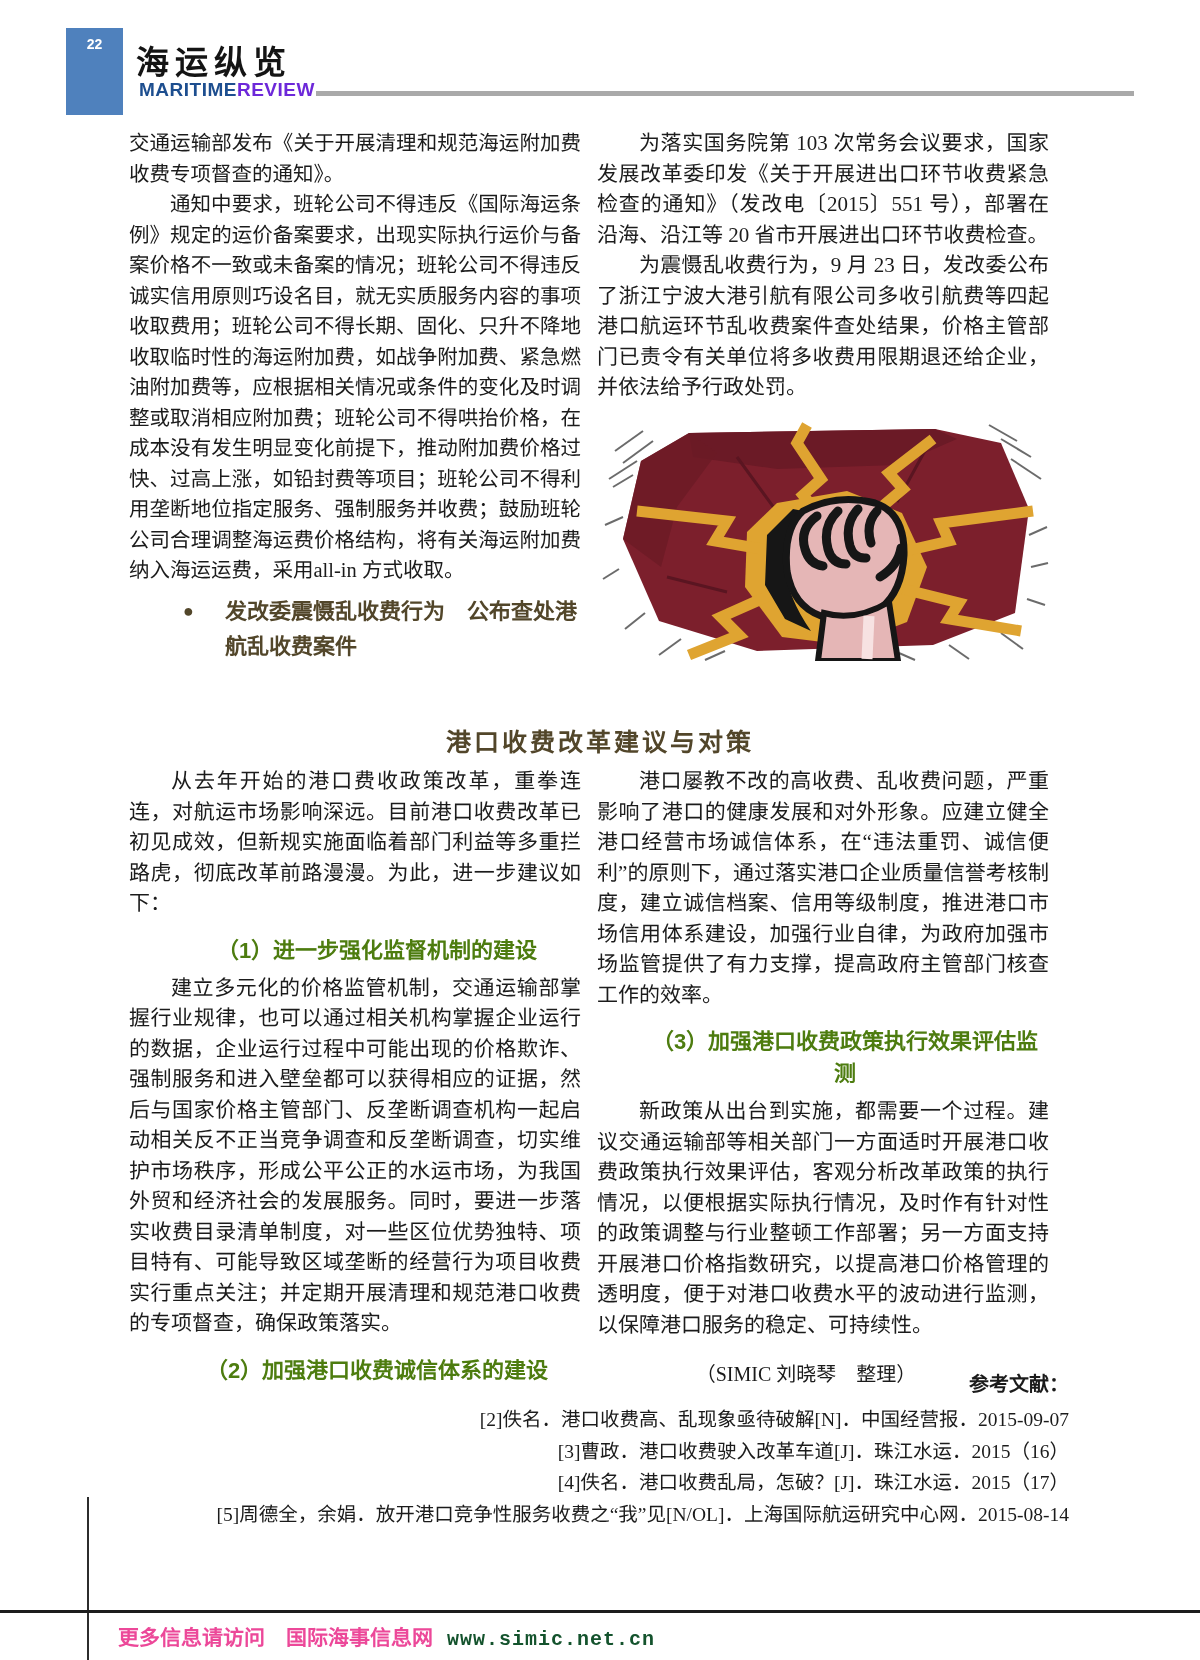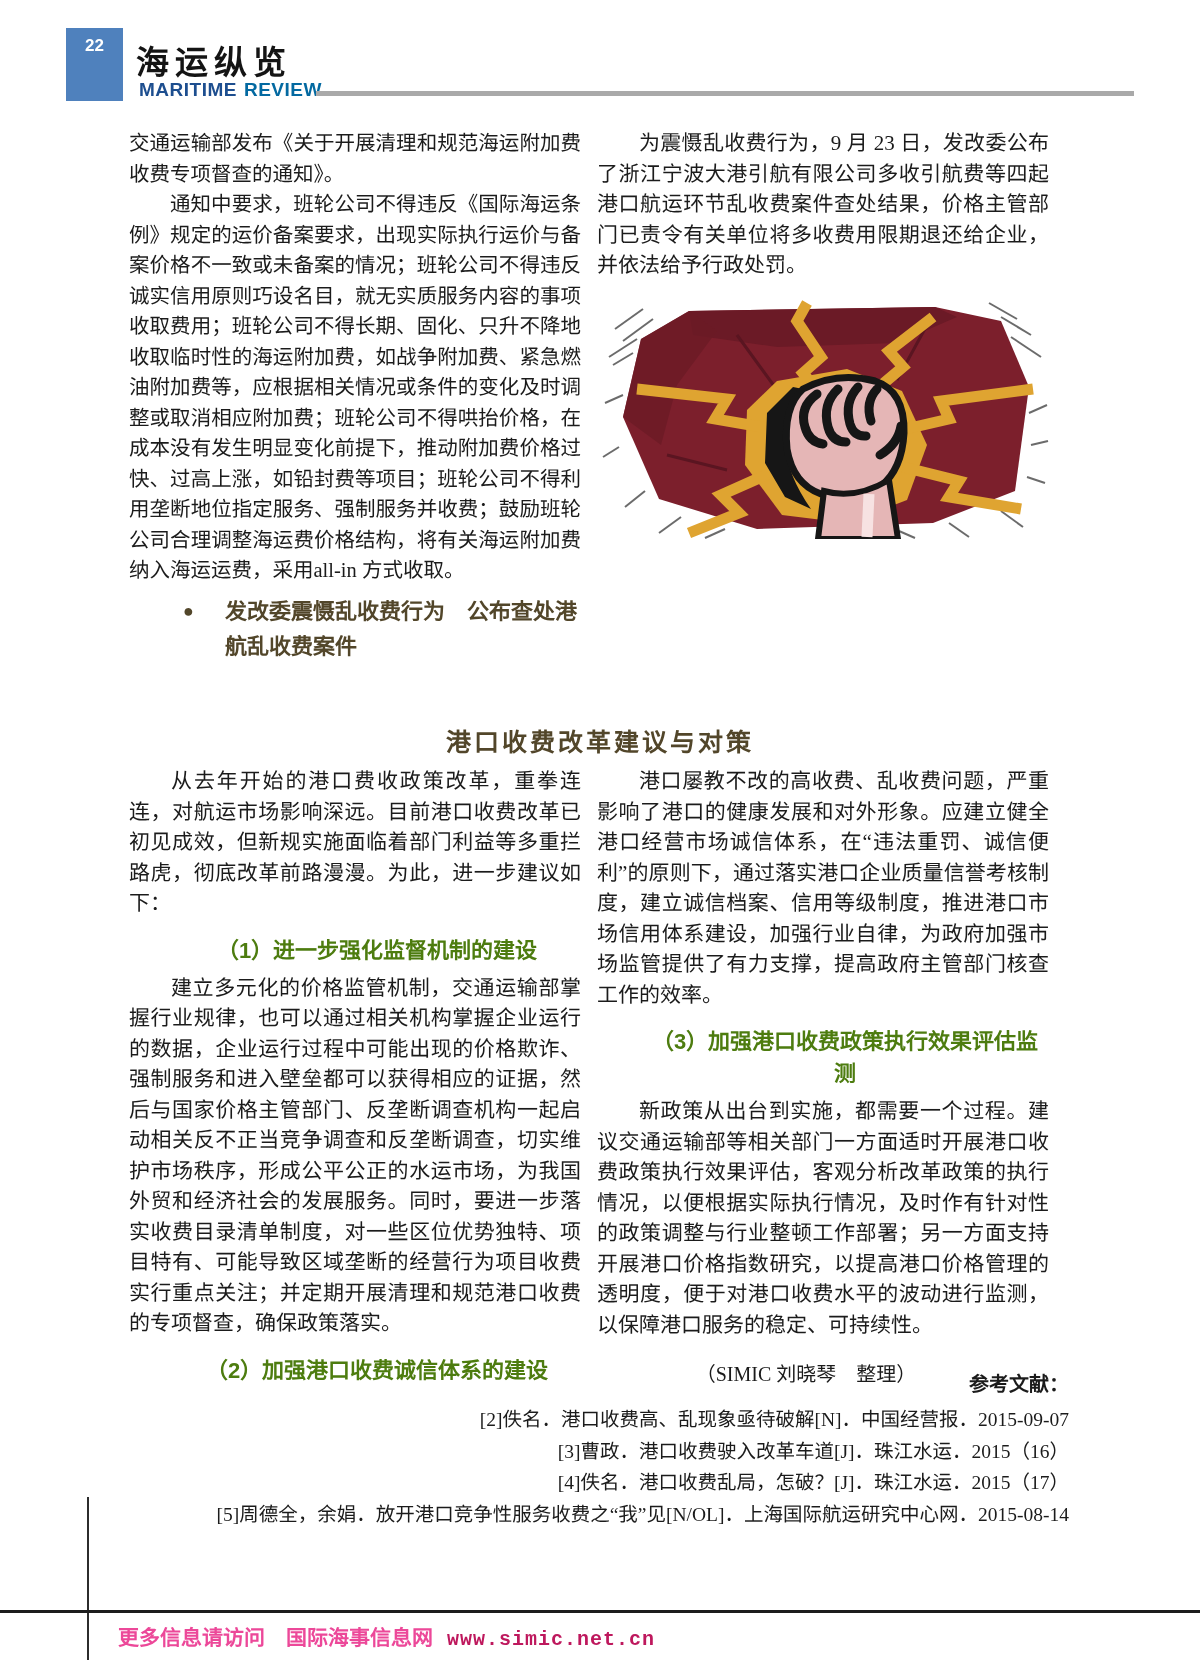--- a/index.html
+++ b/index.html
@@ -2,34 +2,34 @@
 <html lang="zh-CN"><head>
 <meta charset="utf-8">
 <style>
   html,body{margin:0;padding:0;background:#e9e9e9;}
   .page{
     position:relative;width:1200px;height:1660px;margin:0 auto;background:#ffffff;
     overflow:hidden;font-family:"Liberation Serif",serif;color:#1b1b1b;
   }
   
   .pagenum{
-    position:absolute;left:66px;top:28px;width:57px;height:73px;background:#4f81bd;
-    color:#ffffff;font-family:"Liberation Sans",sans-serif;font-weight:bold;font-size:17px;
+    position:absolute;left:66px;top:28px;width:57px;height:87px;background:#4f81bd;
+    color:#ffffff;font-family:"Liberation Sans",sans-serif;font-weight:bold;font-size:14px;
     text-align:center;padding-top:8px;box-sizing:border-box;
   }
   .brand-cn{
     position:absolute;left:136px;top:36px;font-family:"Liberation Sans",sans-serif;
     font-weight:bold;font-size:33px;letter-spacing:6px;color:#141414;
   }
   .brand-en{
     position:absolute;left:139px;top:79px;font-family:"Liberation Sans",sans-serif;
     font-weight:bold;font-size:19px;letter-spacing:.5px;
   }
   .en-blue{color:#1d4e8f}
-  .en-dark{color:#0369a1;margin-left:7px}
+  .en-dark{color:#6d28d9;}
   .rule{position:absolute;left:316px;top:91px;width:818px;height:5px;background:#a9a9a9}
   
   .col{position:absolute;width:452px;margin-left:9px;}
   .sec1-left{left:120px;top:128px}
   .sec1-right{left:588px;top:128px}
   .sec2-left{left:120px;top:766px}
   .sec2-right{left:588px;top:766px}
   p.body{margin:0;font-size:21px;line-height:30.5px;text-align:justify;}
   .sec1-left p.body{font-size:20.5px}
   p.indent{text-indent:2em}
@@ -55,21 +55,21 @@
   .byline{margin-top:18px;padding-right:34px;text-align:center;font-size:20px;color:#1b1b1b}
   
   .refs{position:absolute;left:124px;top:1368px;width:945px;text-align:right}
   .refs-title{font-family:"Liberation Sans",sans-serif;font-weight:bold;font-size:20px;margin-bottom:7px}
   .ref{font-size:19.5px;line-height:31.5px}
   
   .v-rule{position:absolute;left:87px;top:1497px;width:2px;height:163px;background:#2c2c2c}
   .h-rule{position:absolute;left:0;top:1610px;width:1200px;height:3px;background:#1d1d1d}
   .footer{position:absolute;left:118px;top:1621px;white-space:nowrap}
   .f-text{font-family:Liberation Serif, serif;font-weight:bold;font-size:21px;color:#ec4899}
-  .f-url{font-family:"Liberation Mono",monospace;font-weight:bold;font-size:20px;color:#be185d;margin-left:10px;letter-spacing:1px}
+  .f-url{font-family:"Liberation Mono",monospace;font-weight:bold;font-size:20px;color:#14532d;margin-left:10px;letter-spacing:1px}
 </style>
 </head>
 <body>
 
 <div class="page">
 
   <div class="pagenum">22</div>
   <div class="brand-cn">海运纵览</div>
   <div class="brand-en">
     <span class="en-blue">MARITIME</span><span class="en-dark">REVIEW</span>
@@ -79,20 +79,21 @@
   <section class="col sec1-left">
     <p class="body">交通运输部发布《关于开展清理和规范海运附加费收费专项督查的通知》。</p>
     <p class="body indent">通知中要求，班轮公司不得违反《国际海运条例》规定的运价备案要求，出现实际执行运价与备案价格不一致或未备案的情况；班轮公司不得违反诚实信用原则巧设名目，就无实质服务内容的事项收取费用；班轮公司不得长期、固化、只升不降地收取临时性的海运附加费，如战争附加费、紧急燃油附加费等，应根据相关情况或条件的变化及时调整或取消相应附加费；班轮公司不得哄抬价格，在成本没有发生明显变化前提下，推动附加费价格过快、过高上涨，如铅封费等项目；班轮公司不得利用垄断地位指定服务、强制服务并收费；鼓励班轮公司合理调整海运费价格结构，将有关海运附加费纳入海运运费，采用all-in 方式收取。</p>
     <div class="bullet-head">
       <span class="dot">●</span>
       <span>发改委震慑乱收费行为　公布查处港航乱收费案件</span>
     </div>
   </section>
 
   <section class="col sec1-right">
+    <p class="body indent">为落实国务院第 103 次常务会议要求，国家发展改革委印发《关于开展进出口环节收费紧急检查的通知》（发改电〔2015〕551 号），部署在沿海、沿江等 20 省市开展进出口环节收费检查。</p>
     <p class="body indent">为震慑乱收费行为，9 月 23 日，发改委公布了浙江宁波大港引航有限公司多收引航费等四起港口航运环节乱收费案件查处结果，价格主管部门已责令有关单位将多收费用限期退还给企业，并依法给予行政处罚。</p>
 
     <div class="illus">
       <svg width="452" height="244" viewBox="0 0 452 244" xmlns="http://www.w3.org/2000/svg">
         <rect x="0" y="0" width="452" height="244" fill="#ffffff"></rect>
 
         <g stroke="#3a3a3a" stroke-width="2" opacity="0.75">
           <line x1="18" y1="34" x2="46" y2="14"></line>
             <line x1="26" y1="46" x2="56" y2="24"></line>
             <line x1="12" y1="62" x2="40" y2="44"></line>

